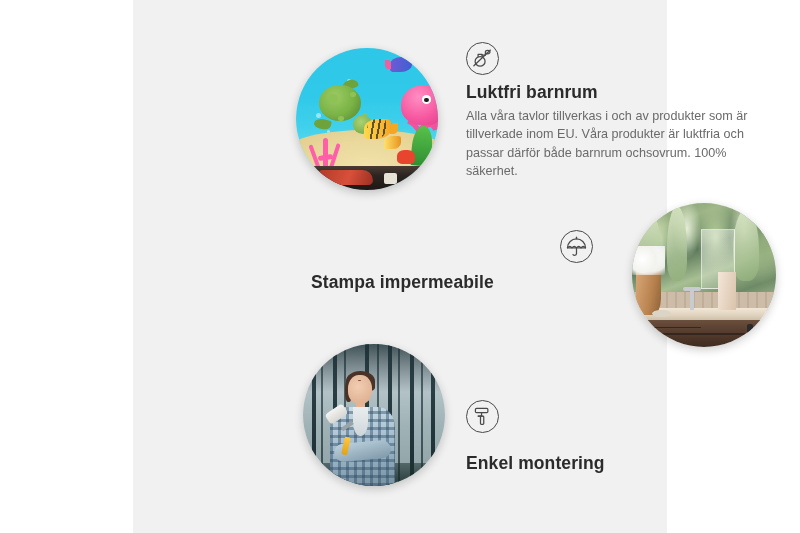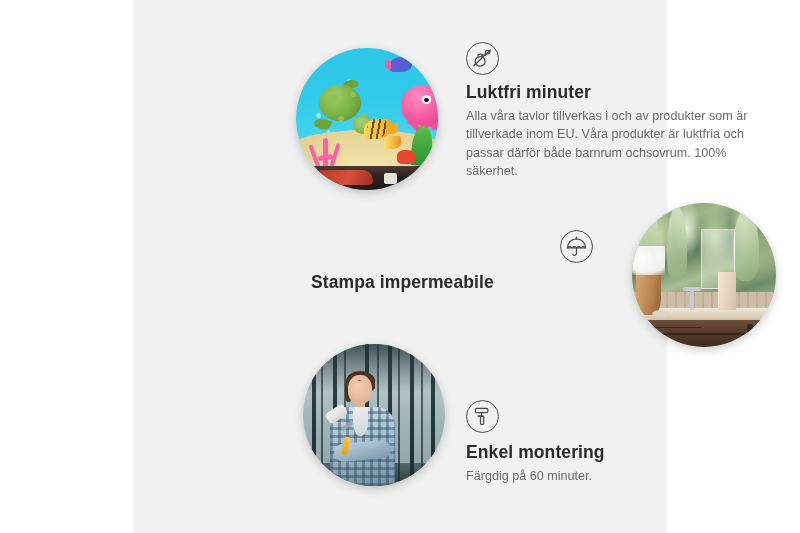--- a/index.html
+++ b/index.html
@@ -170,21 +170,21 @@
     font-size:17.5px;font-weight:700;color:#2b2b2b;letter-spacing:.1px;
     margin:7px 0 4px;line-height:1.2;
   }
   .fdesc{font-size:12.6px;color:#6a6a6a;line-height:1.45;}
 
   #feature-odour{left:333px;top:42px;width:300px;text-align:left;}
   #feature-water{left:178px;top:230px;width:282px;}
   #feature-water .ficon{margin-left:auto;}
   #feature-mount{left:333px;top:400px;width:260px;text-align:left;}
   #feature-water .ftitle{margin-top:9px;}
-  #feature-mount .ftitle{margin-top:9px;}
+  #feature-mount .ftitle{margin-top:20px;}
 </style>
 </head>
 <body>
 
 <div class="stage">
   <div class="canvas">
 
     <div class="medallion" id="photo-ocean">
       <div class="med-inner">
         <div class="ocean-water"></div>
@@ -280,21 +280,21 @@
     <div class="feature" id="feature-odour">
       <div class="ficon">
         <svg width="23" height="23" viewBox="0 0 24 24" fill="none" stroke="#4a4a4a" stroke-width="1.3" stroke-linecap="round" stroke-linejoin="round">
           <ellipse cx="9.5" cy="15" rx="5.2" ry="5"></ellipse>
           <path d="M7.4 10.2 V7.6 h4.2 v2.6"></path>
           <path d="M11.6 8.6 h3.4 v-2.2"></path>
           <ellipse cx="17.4" cy="5.3" rx="2.4" ry="1.9"></ellipse>
           <path d="M3 19.6 L20.2 3.2"></path>
         </svg>
       </div>
-      <div class="ftitle">Luktfri minuter</div>
+      <div class="ftitle">Luktfri barnrum</div>
       <div class="fdesc">Alla våra tavlor tillverkas i och av produkter som är tillverkade inom EU. Våra produkter är luktfria och passar därför både barnrum ochsovrum. 100% säkerhet.</div>
     </div>
 
     <div class="feature" id="feature-water">
       <div class="ficon">
         <svg width="23" height="23" viewBox="0 0 24 24" fill="none" stroke="#4a4a4a" stroke-width="1.3" stroke-linecap="round" stroke-linejoin="round">
           <path d="M2.6 13.4 A9.4 9.4 0 0 1 21.4 13.4 Z"></path>
           <path d="M2.6 13.4 q2.35 -3 4.7 0 q2.35 -3 4.7 0 q2.35 -3 4.7 0 q2.35 -3 4.7 0"></path>
           <path d="M12 13.4 V19.3"></path>
           <path d="M12 19.3 a2 2 0 0 1 -3.6 1.1"></path>
@@ -307,17 +307,16 @@
     <div class="feature" id="feature-mount">
       <div class="ficon">
         <svg width="23" height="23" viewBox="0 0 24 24" fill="none" stroke="#4a4a4a" stroke-width="1.3" stroke-linecap="round" stroke-linejoin="round">
           <rect x="4.6" y="3.4" width="13" height="4.6" rx="1.2"></rect>
           <path d="M11 8 v2.3 a1.3 1.3 0 0 1 -1.3 1.3 H7.5"></path>
           <path d="M7.5 11.6 h4.4"></path>
           <rect x="9.9" y="11.6" width="3.4" height="8.6" rx="0.9"></rect>
         </svg>
       </div>
       <div class="ftitle">Enkel montering</div>
-      <div class="fdesc">Färgdig på 60 minuter.</div>
     </div>
 
   </div>
 </div>
 
 </body></html>

